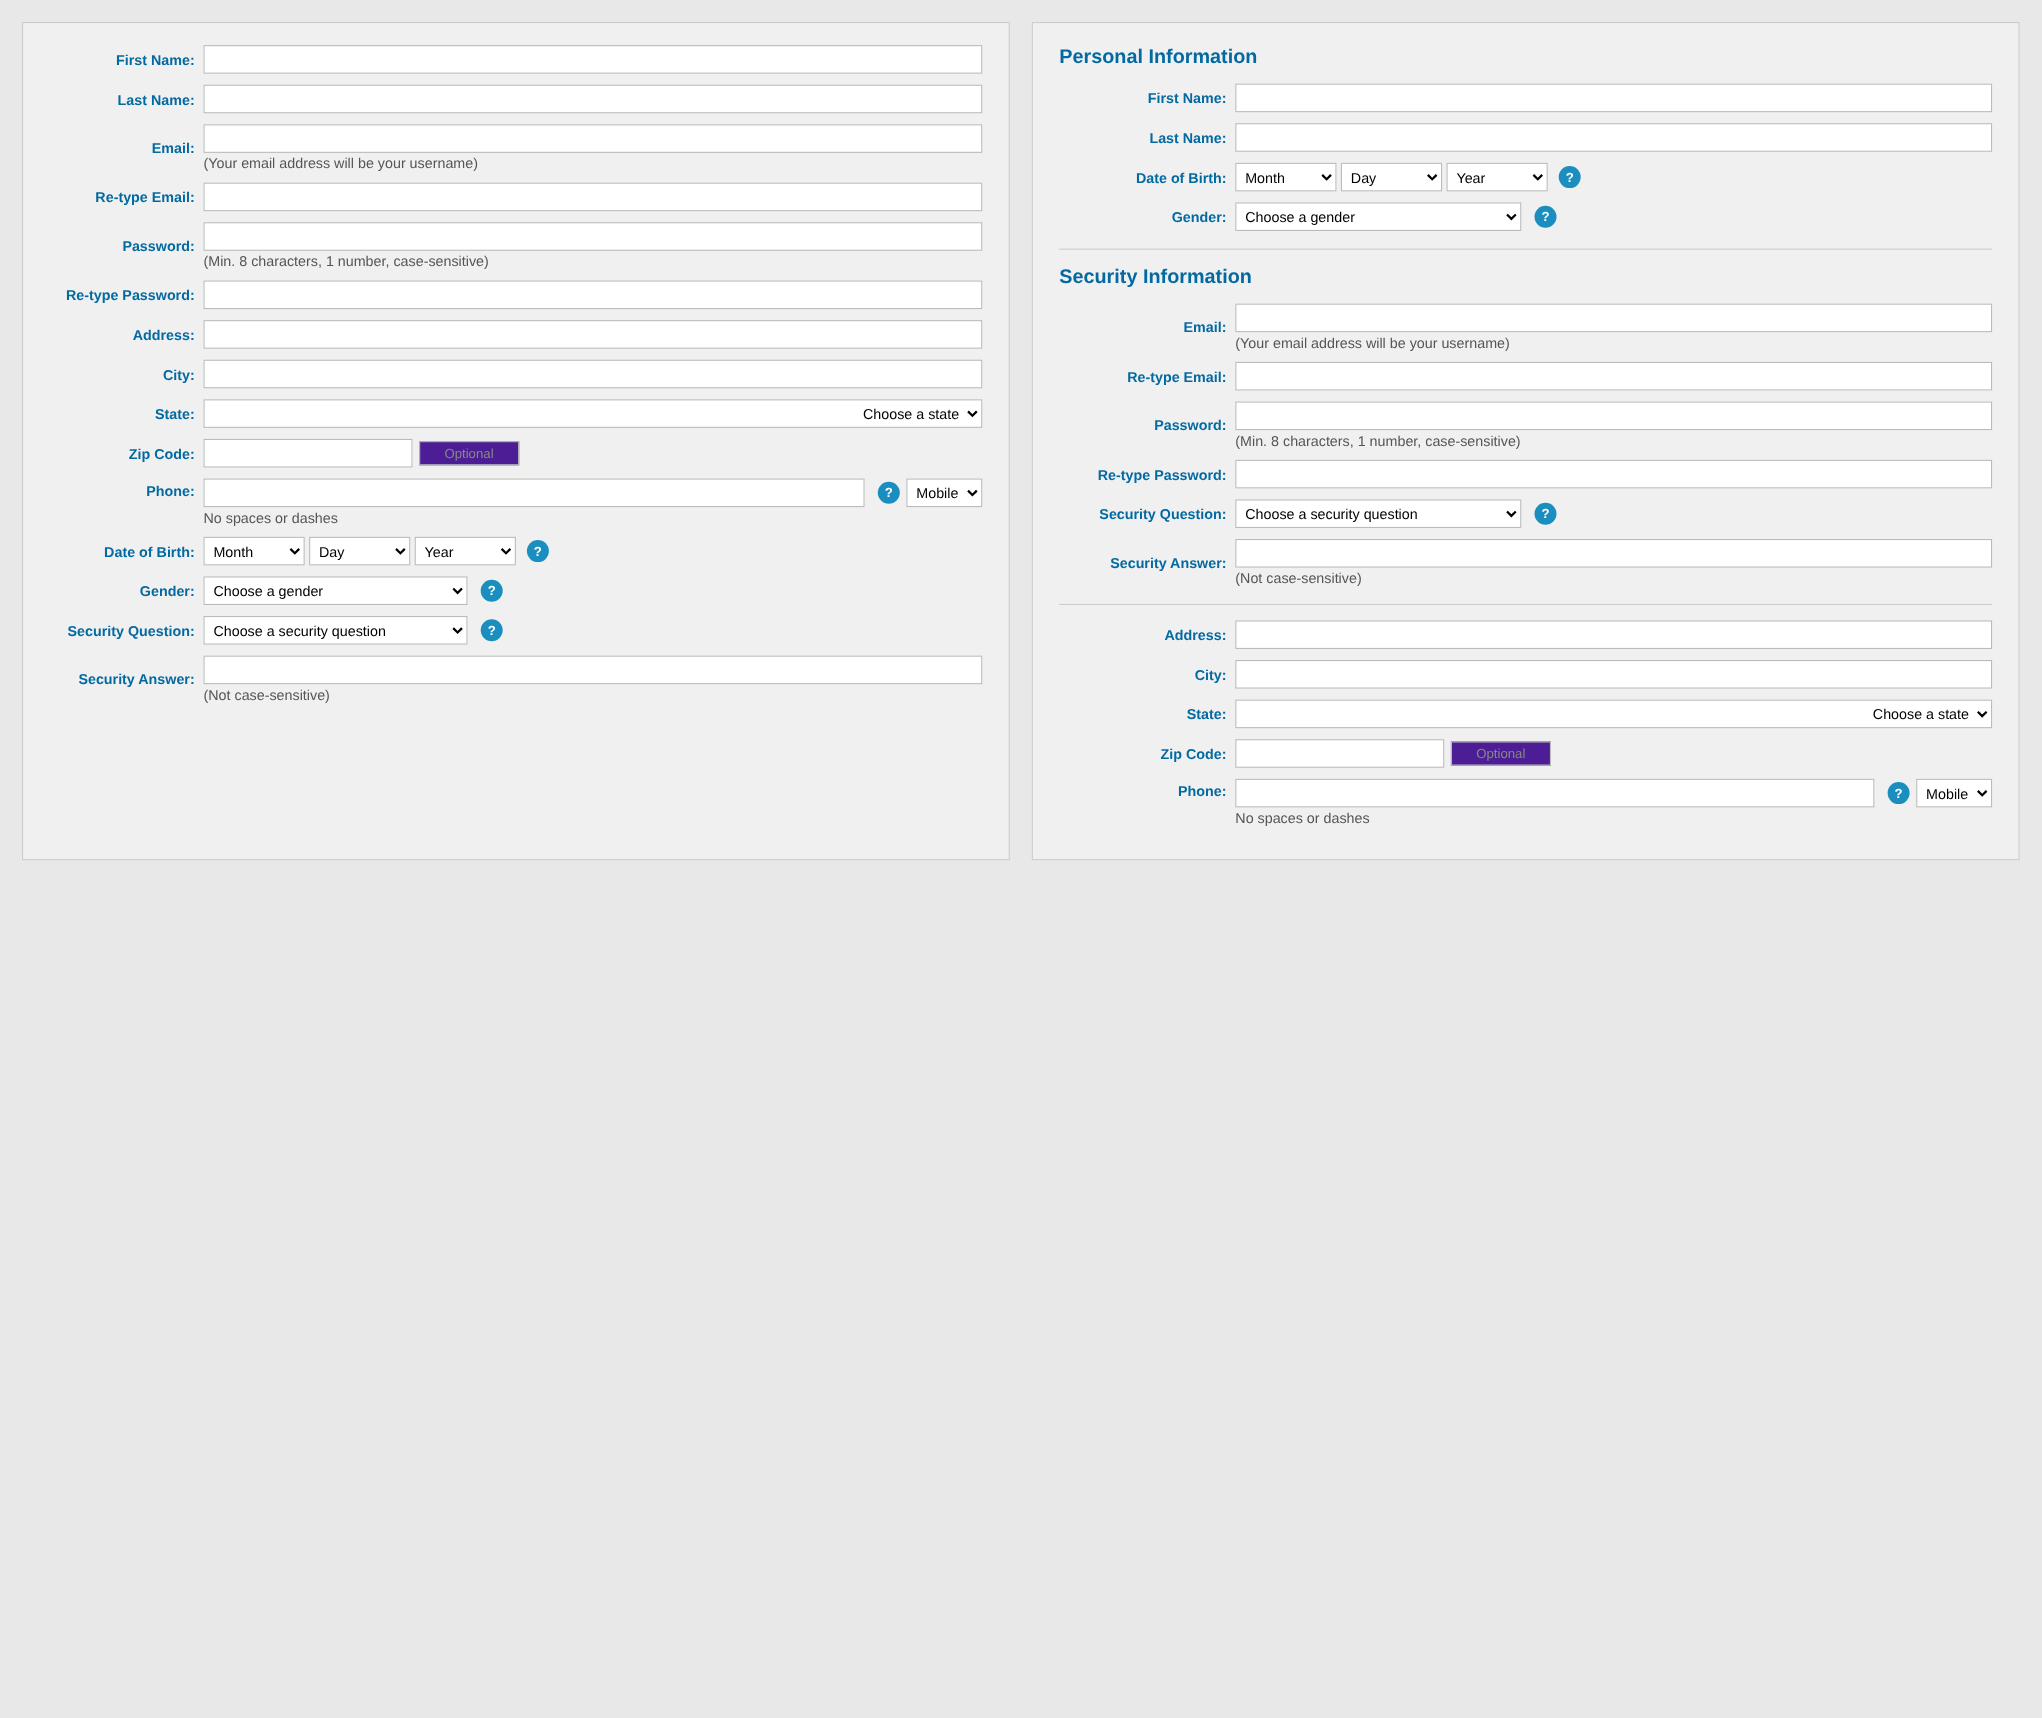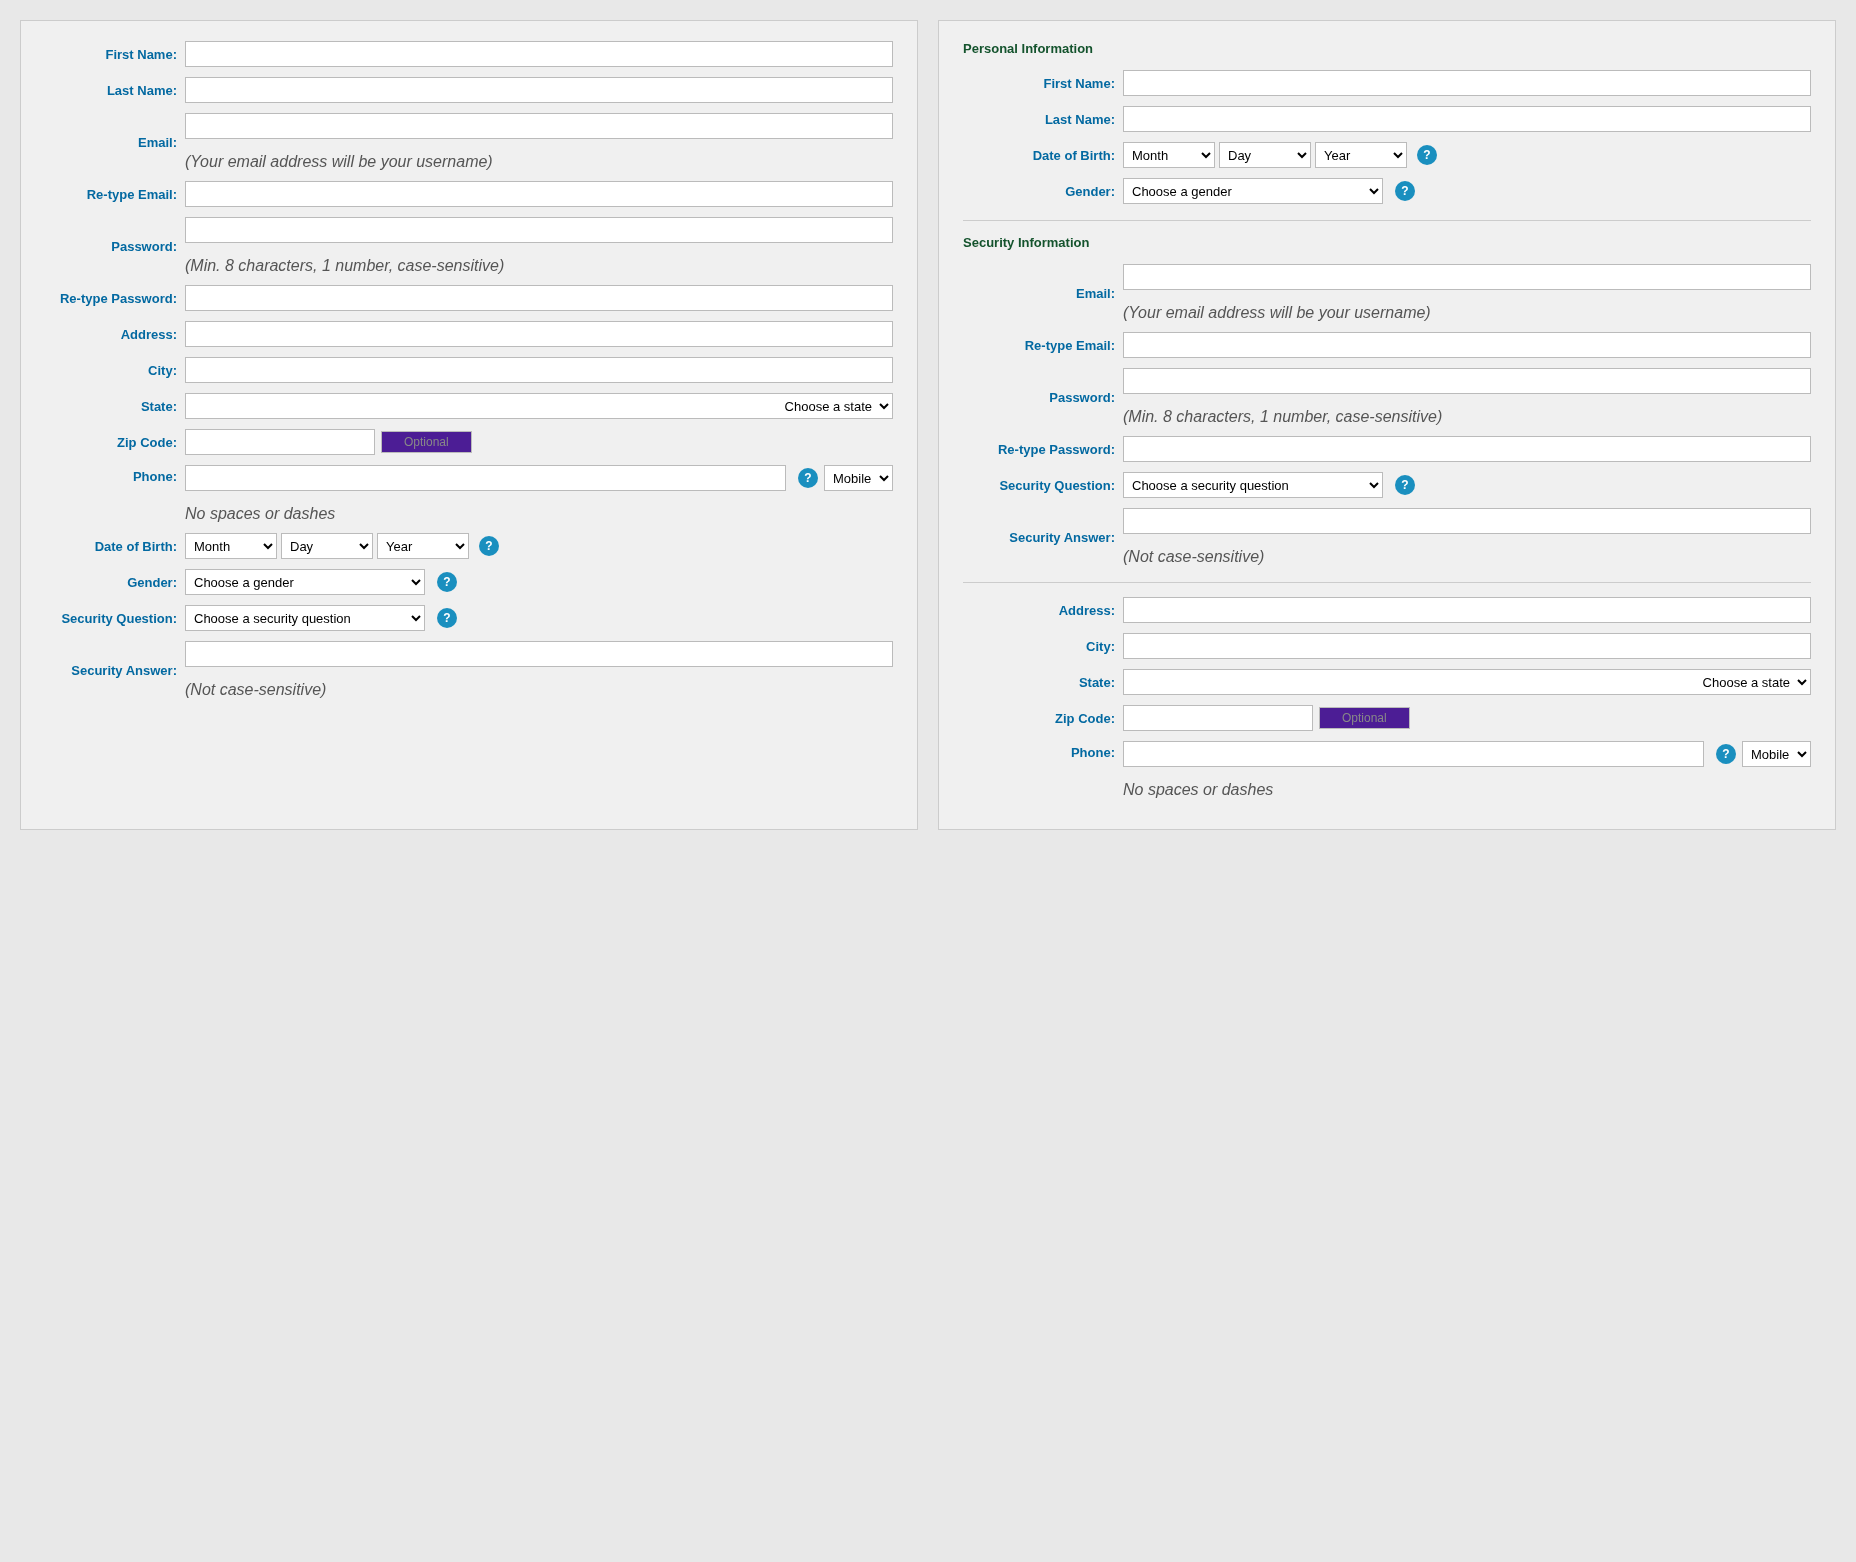--- a/index.html
+++ b/index.html
@@ -13,23 +13,23 @@
       padding: 20px;
     }
     .form-panel {
       background: #f0f0f0;
       border: 1px solid #ccc;
       padding: 20px 24px;
       flex: 1;
       min-width: 0;
     }
     .section-title {
-      font-size: 13px;
+      font-size: 18px;
       font-weight: bold;
-      color: #14532d;
+      color: #0369a1;
       margin-bottom: 14px;
     }
     .form-row {
       display: flex;
       align-items: center;
       margin-bottom: 10px;
     }
     .form-label {
       text-align: right;
       font-weight: bold;
@@ -49,24 +49,23 @@
     input[type="password"],
     input[type="email"] {
       width: 100%;
       padding: 4px 6px;
       border: 1px solid #bbb;
       background: #fff;
       font-size: 13px;
       height: 26px;
     }
     .hint-text {
-      font-size: 16px;
+      font-size: 13px;
       color: #555;
-      margin-top: 14px;
-      font-style: italic;
+      margin-top: 2px;
     }
     select {
       padding: 3px 4px;
       border: 1px solid #bbb;
       background: #fff;
       font-size: 13px;
       height: 26px;
     }
     .select-full {
       width: 100%;

